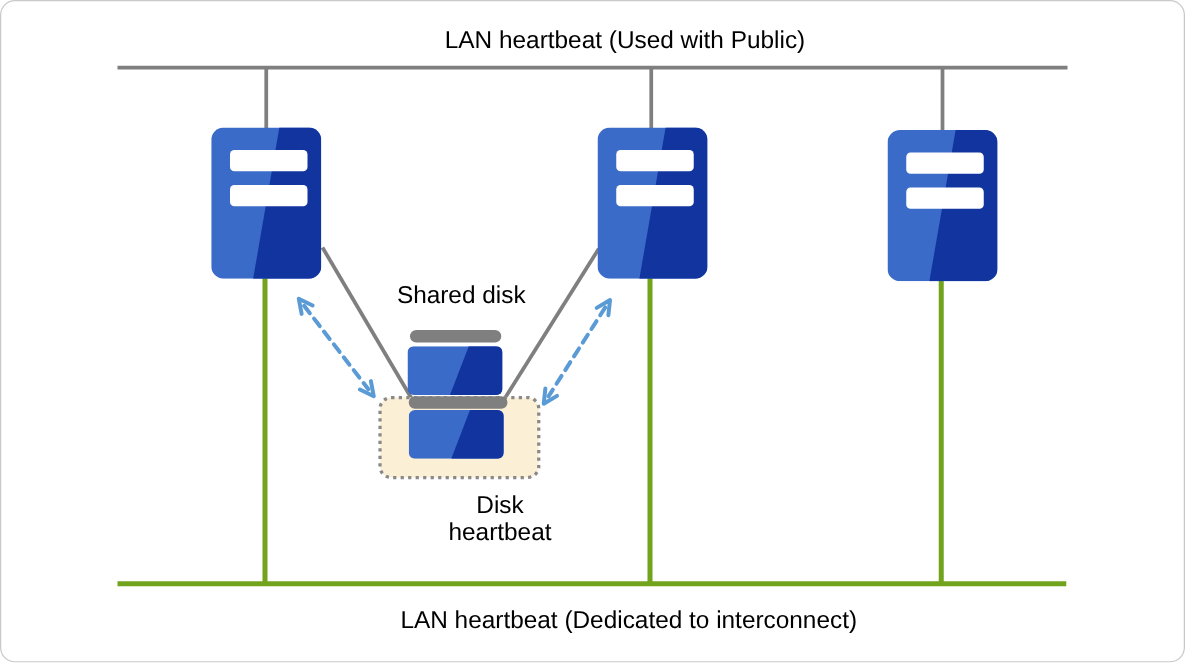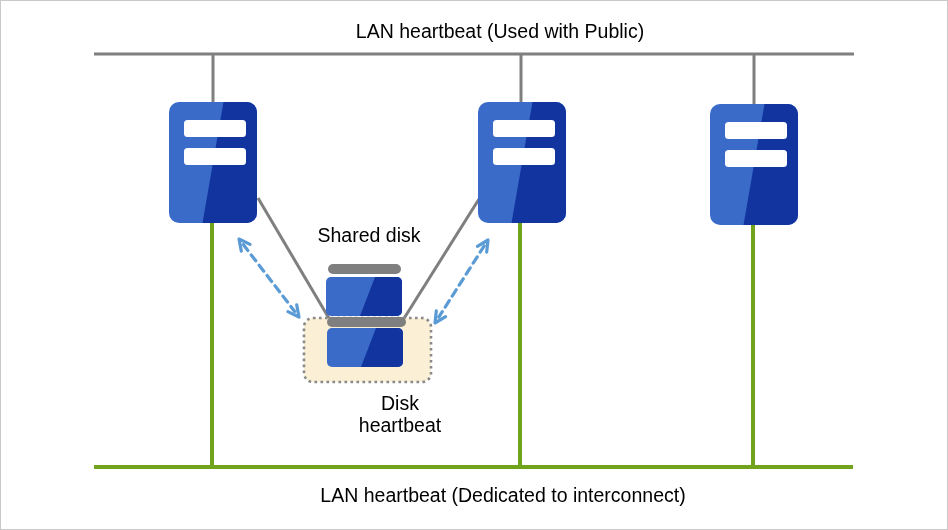--- a/index.html
+++ b/index.html
@@ -1,20 +1,20 @@
 <!DOCTYPE html>
 <html><head>
 <meta charset="utf-8">
 <style>
   html,body{margin:0;padding:0;background:#fff;}
   .page{
     position:relative;
     width:946px;height:528px;
     border:1px solid #c9c9c9;
-    border-radius:0;
+    border-radius:12px;
     background:#ffffff;
     overflow:hidden;
     font-family:"Liberation Sans", sans-serif;
   }
   svg{display:block;}
   text{
     font-family:"Liberation Sans", sans-serif;
     font-size:19.5px;
     fill:#000000;
   }

